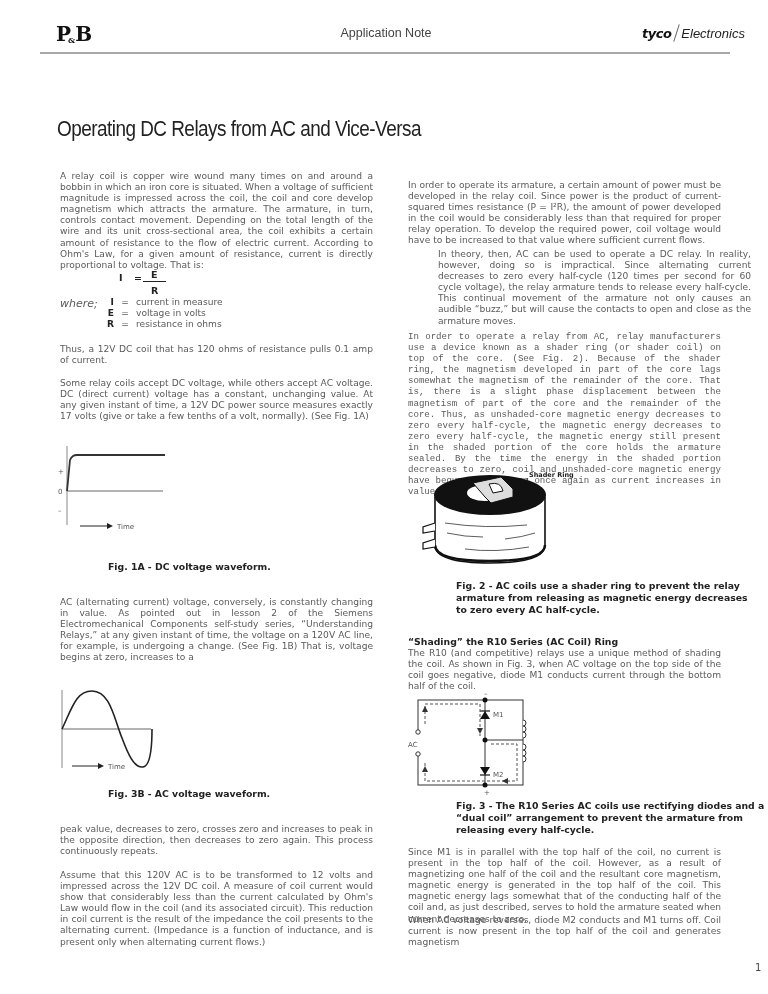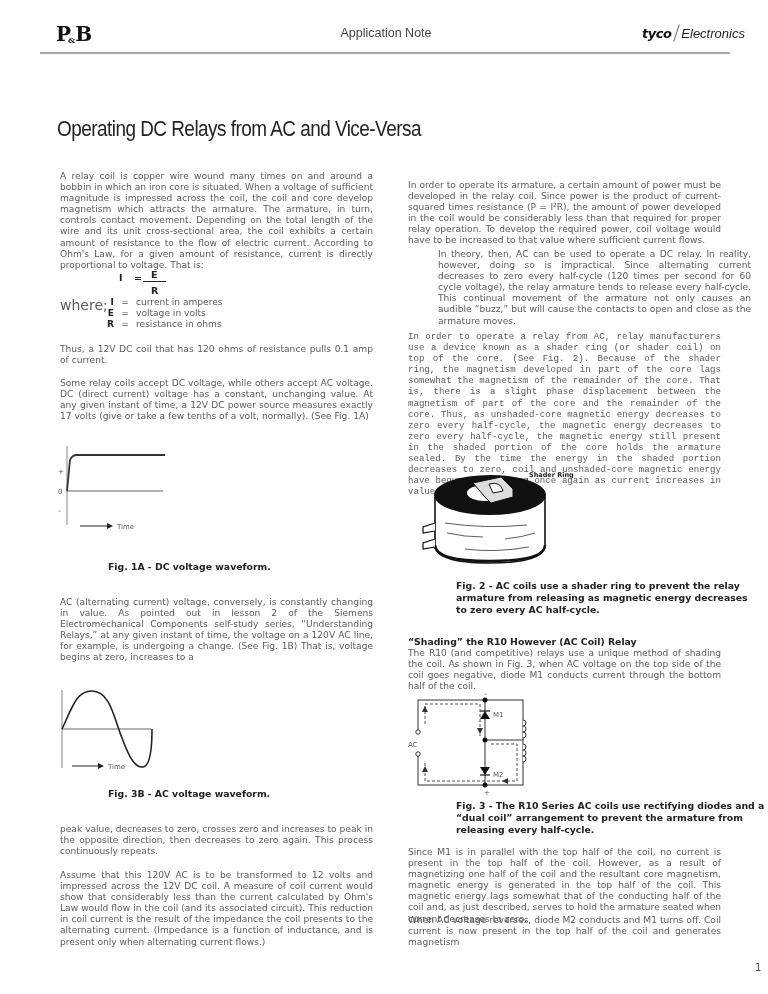--- a/index.html
+++ b/index.html
@@ -54,25 +54,25 @@
 </div>
 
 <div class="abs eq" style="left:119px; top:272px;">
   <b>I</b>
   <span style="position:absolute; left:15px; top:0; font-weight:bold;">=</span>
   <span style="position:absolute; left:24px; top:9px; width:23px; height:1px; background:#222;"></span>
   <b style="position:absolute; left:32px; top:-3px;">E</b>
   <b style="position:absolute; left:32px; top:13px;">R</b>
 </div>
 
-<div class="abs" style="left:60px; top:297px; font-size:14px; color:#5a5a5a;">where;</div>
+<div class="abs" style="left:60px; top:297px; font-size:11px; color:#5a5a5a;font-style:italic;">where;</div>
 <div class="def-row" style="left:100px; top:297px;">
   <span class="sym">I</span>
   <span class="eqs">=</span>
-  <span>current in amperes</span>
+  <span>current in measure</span>
 </div>
 <div class="def-row" style="left:100px; top:308px;">
   <span class="sym">E</span>
   <span class="eqs">=</span>
   <span>voltage in volts</span>
 </div>
 <div class="def-row" style="left:100px; top:319px;">
   <span class="sym">R</span>
   <span class="eqs">=</span>
   <span>resistance in ohms</span>
@@ -147,21 +147,21 @@
 
   <path d="M30 56 L18 60 L18 66 L30 64" fill="#fff" stroke="#111" stroke-width="1.2"></path>
   <path d="M30 72 L18 76 L18 82 L30 80" fill="#fff" stroke="#111" stroke-width="1.2"></path>
 
   <line x1="114" y1="23" x2="123" y2="11" stroke="#111" stroke-width="0.8"></line>
   <text x="124" y="10" style="font-size:6.5px; font-weight:bold; fill:#222; font-family:'DejaVu Sans',sans-serif;">Shader Ring</text>
 </svg>
 
 <div class="caption" style="left:408px; top:580px; width:300px;">Fig. 2 - AC coils use a shader ring to prevent the relay armature from releasing as magnetic energy decreases to zero every AC half-cycle.</div>
 
-<div class="subhead" style="left:408px; top:636px;">“Shading” the R10 However (AC Coil) Relay</div>
+<div class="subhead" style="left:408px; top:636px;">“Shading” the R10 Series (AC Coil) Ring</div>
 <div class="col" style="left:408px; top:648px; width:313px;">
   <p>The R10 (and competitive) relays use a unique method of shading the coil. As shown in Fig. 3, when AC voltage on the top side of the coil goes negative, diode M1 conducts current through the bottom half of the coil.</p>
 </div>
 
 <svg class="abs" style="left:400px; top:688px;" width="140" height="108">
   <text x="84" y="8" class="fig-label">–</text>
 
   <rect x="18" y="12" width="105" height="85" fill="none" stroke="#333" stroke-width="1"></rect>
 
   <line x1="85" y1="12" x2="85" y2="97" stroke="#333" stroke-width="1"></line>

